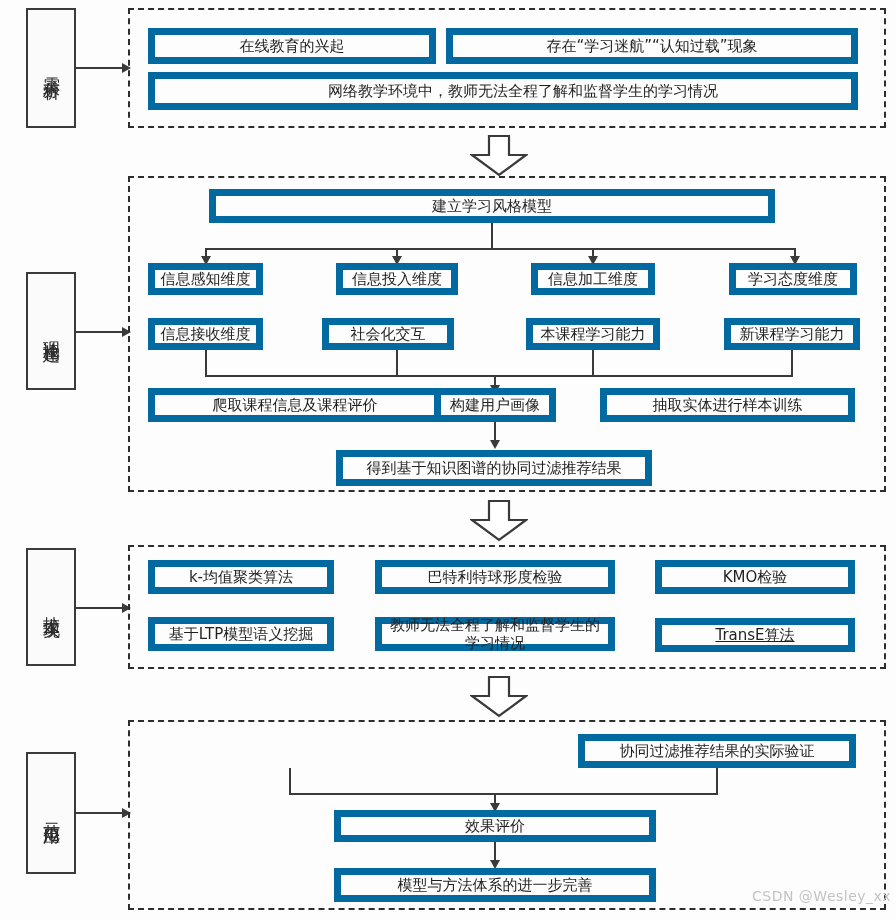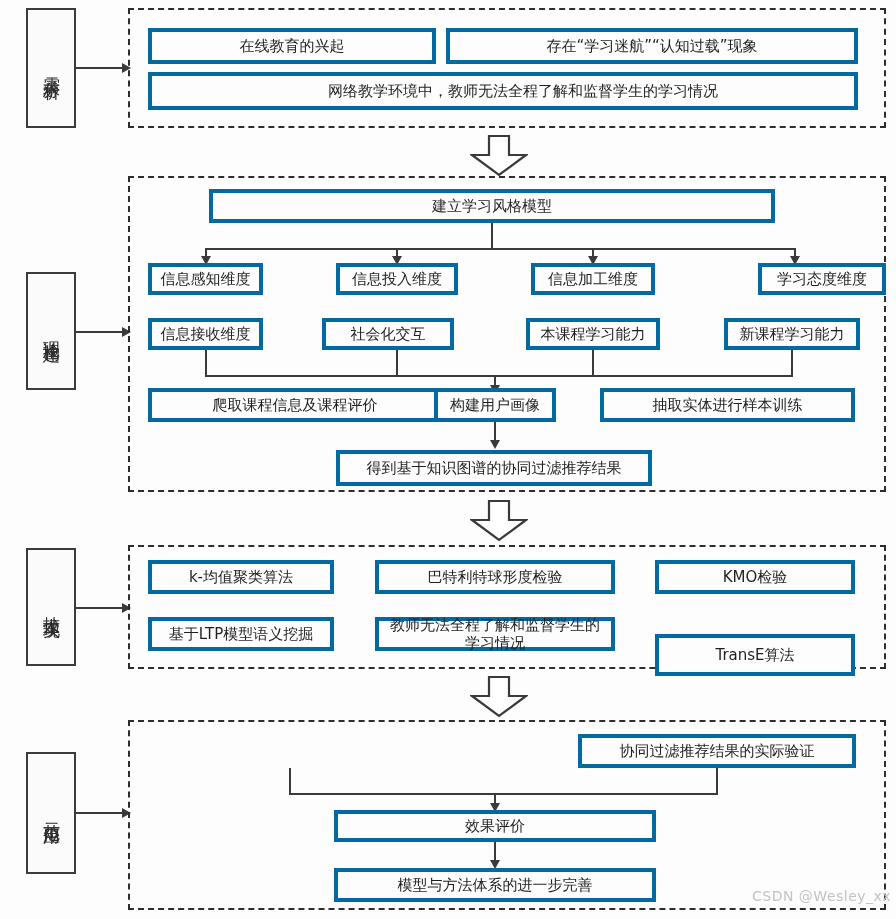--- a/index.html
+++ b/index.html
@@ -42,21 +42,21 @@
   .section-box {
     position: absolute;
     border: 2px dashed #2d2d2d;
     box-sizing: border-box;
     background: transparent;
   }
 
   
   .node {
     position: absolute;
-    border: 4px solid #0369a1;
+    border: 7px solid #0369a1;
     background: #fdfdfd;
     box-sizing: border-box;
     display: flex;
     align-items: center;
     justify-content: center;
     text-align: center;
     font-size: 15px;
     color: #1f1f1f;
     line-height: 1.2;
     padding: 0 4px;
@@ -145,21 +145,21 @@
   <div class="vline" style="left:396px; top:248px; height:12px;"></div>
   <div class="arrowhead-down" style="left:392px; top:256px;"></div>
   <div class="vline" style="left:592px; top:248px; height:12px;"></div>
   <div class="arrowhead-down" style="left:588px; top:256px;"></div>
   <div class="vline" style="left:794px; top:248px; height:12px;"></div>
   <div class="arrowhead-down" style="left:790px; top:256px;"></div>
 
   <div class="node" style="left:148px; top:263px; width:115px; height:32px;">信息感知维度</div>
   <div class="node" style="left:336px; top:263px; width:122px; height:32px;">信息投入维度</div>
   <div class="node" style="left:531px; top:263px; width:124px; height:32px;">信息加工维度</div>
-  <div class="node" style="left:729px; top:263px; width:128px; height:32px;margin-left:29px;">学习态度维度</div>
+  <div class="node" style="left:729px; top:263px; width:128px; height:32px;">学习态度维度</div>
 
   <div class="node" style="left:148px; top:318px; width:115px; height:32px;">信息接收维度</div>
   <div class="node" style="left:322px; top:318px; width:132px; height:32px;">社会化交互</div>
   <div class="node" style="left:526px; top:318px; width:134px; height:32px;">本课程学习能力</div>
   <div class="node" style="left:724px; top:318px; width:136px; height:32px;">新课程学习能力</div>
 
   <div class="vline" style="left:205px; top:350px; height:26px;"></div>
   <div class="vline" style="left:396px; top:350px; height:26px;"></div>
   <div class="vline" style="left:592px; top:350px; height:26px;"></div>
   <div class="vline" style="left:791px; top:350px; height:26px;"></div>
@@ -189,21 +189,21 @@
   <div class="arrowhead-right" style="left:122px; top:603px;"></div>
 
   <div class="section-box" style="left:128px; top:545px; width:758px; height:124px;"></div>
 
   <div class="node" style="left:148px; top:560px; width:186px; height:34px;">k-均值聚类算法</div>
   <div class="node" style="left:375px; top:560px; width:240px; height:34px;">巴特利特球形度检验</div>
   <div class="node" style="left:655px; top:560px; width:200px; height:34px;">KMO检验</div>
 
   <div class="node" style="left:148px; top:617px; width:186px; height:34px;">基于LTP模型语义挖掘</div>
   <div class="node" style="left:375px; top:617px; width:240px; height:34px;">教师无法全程了解和监督学生的学习情况</div>
-  <div class="node" style="left:655px; top:634px; width:200px; height:42px;">TransE算法</div>
+  <div class="node" style="left:655px; top:618px; width:200px; height:34px;text-decoration:underline;">TransE算法</div>
 
   <div class="block-arrow" style="left:470px; top:676px;">
     <svg width="58" height="42" viewBox="0 0 58 42">
       <polygon points="19,1 39,1 39,20 56,20 29,40 2,20 19,20" fill="#ffffff" stroke="#3a3a3a" stroke-width="2.2" stroke-linejoin="miter"></polygon>
     </svg>
   </div>
 
   <div class="stage-label" style="left:26px; top:752px; width:50px; height:122px;">
     <span class="vtext">示范应用</span>
   </div>

